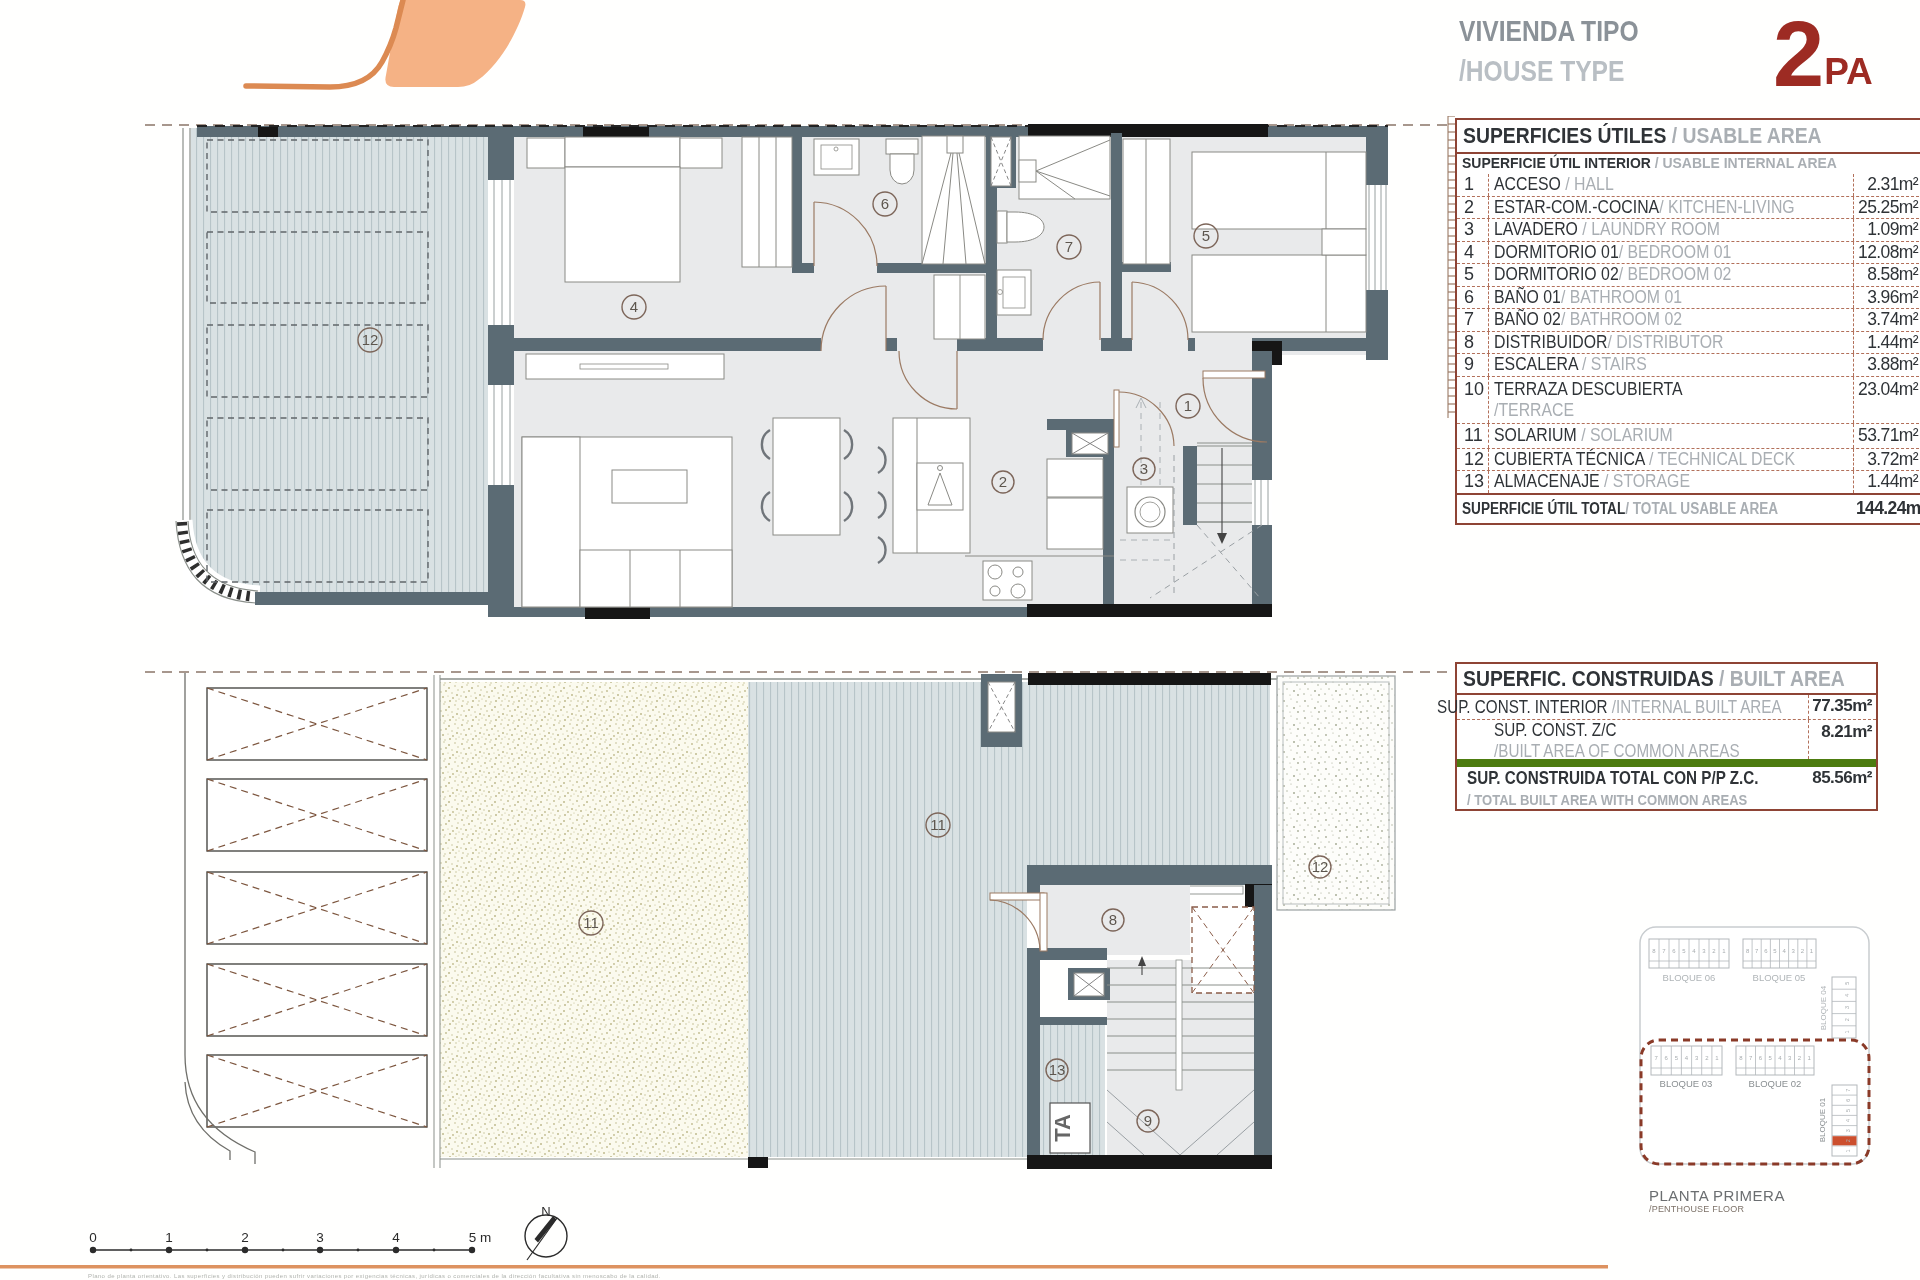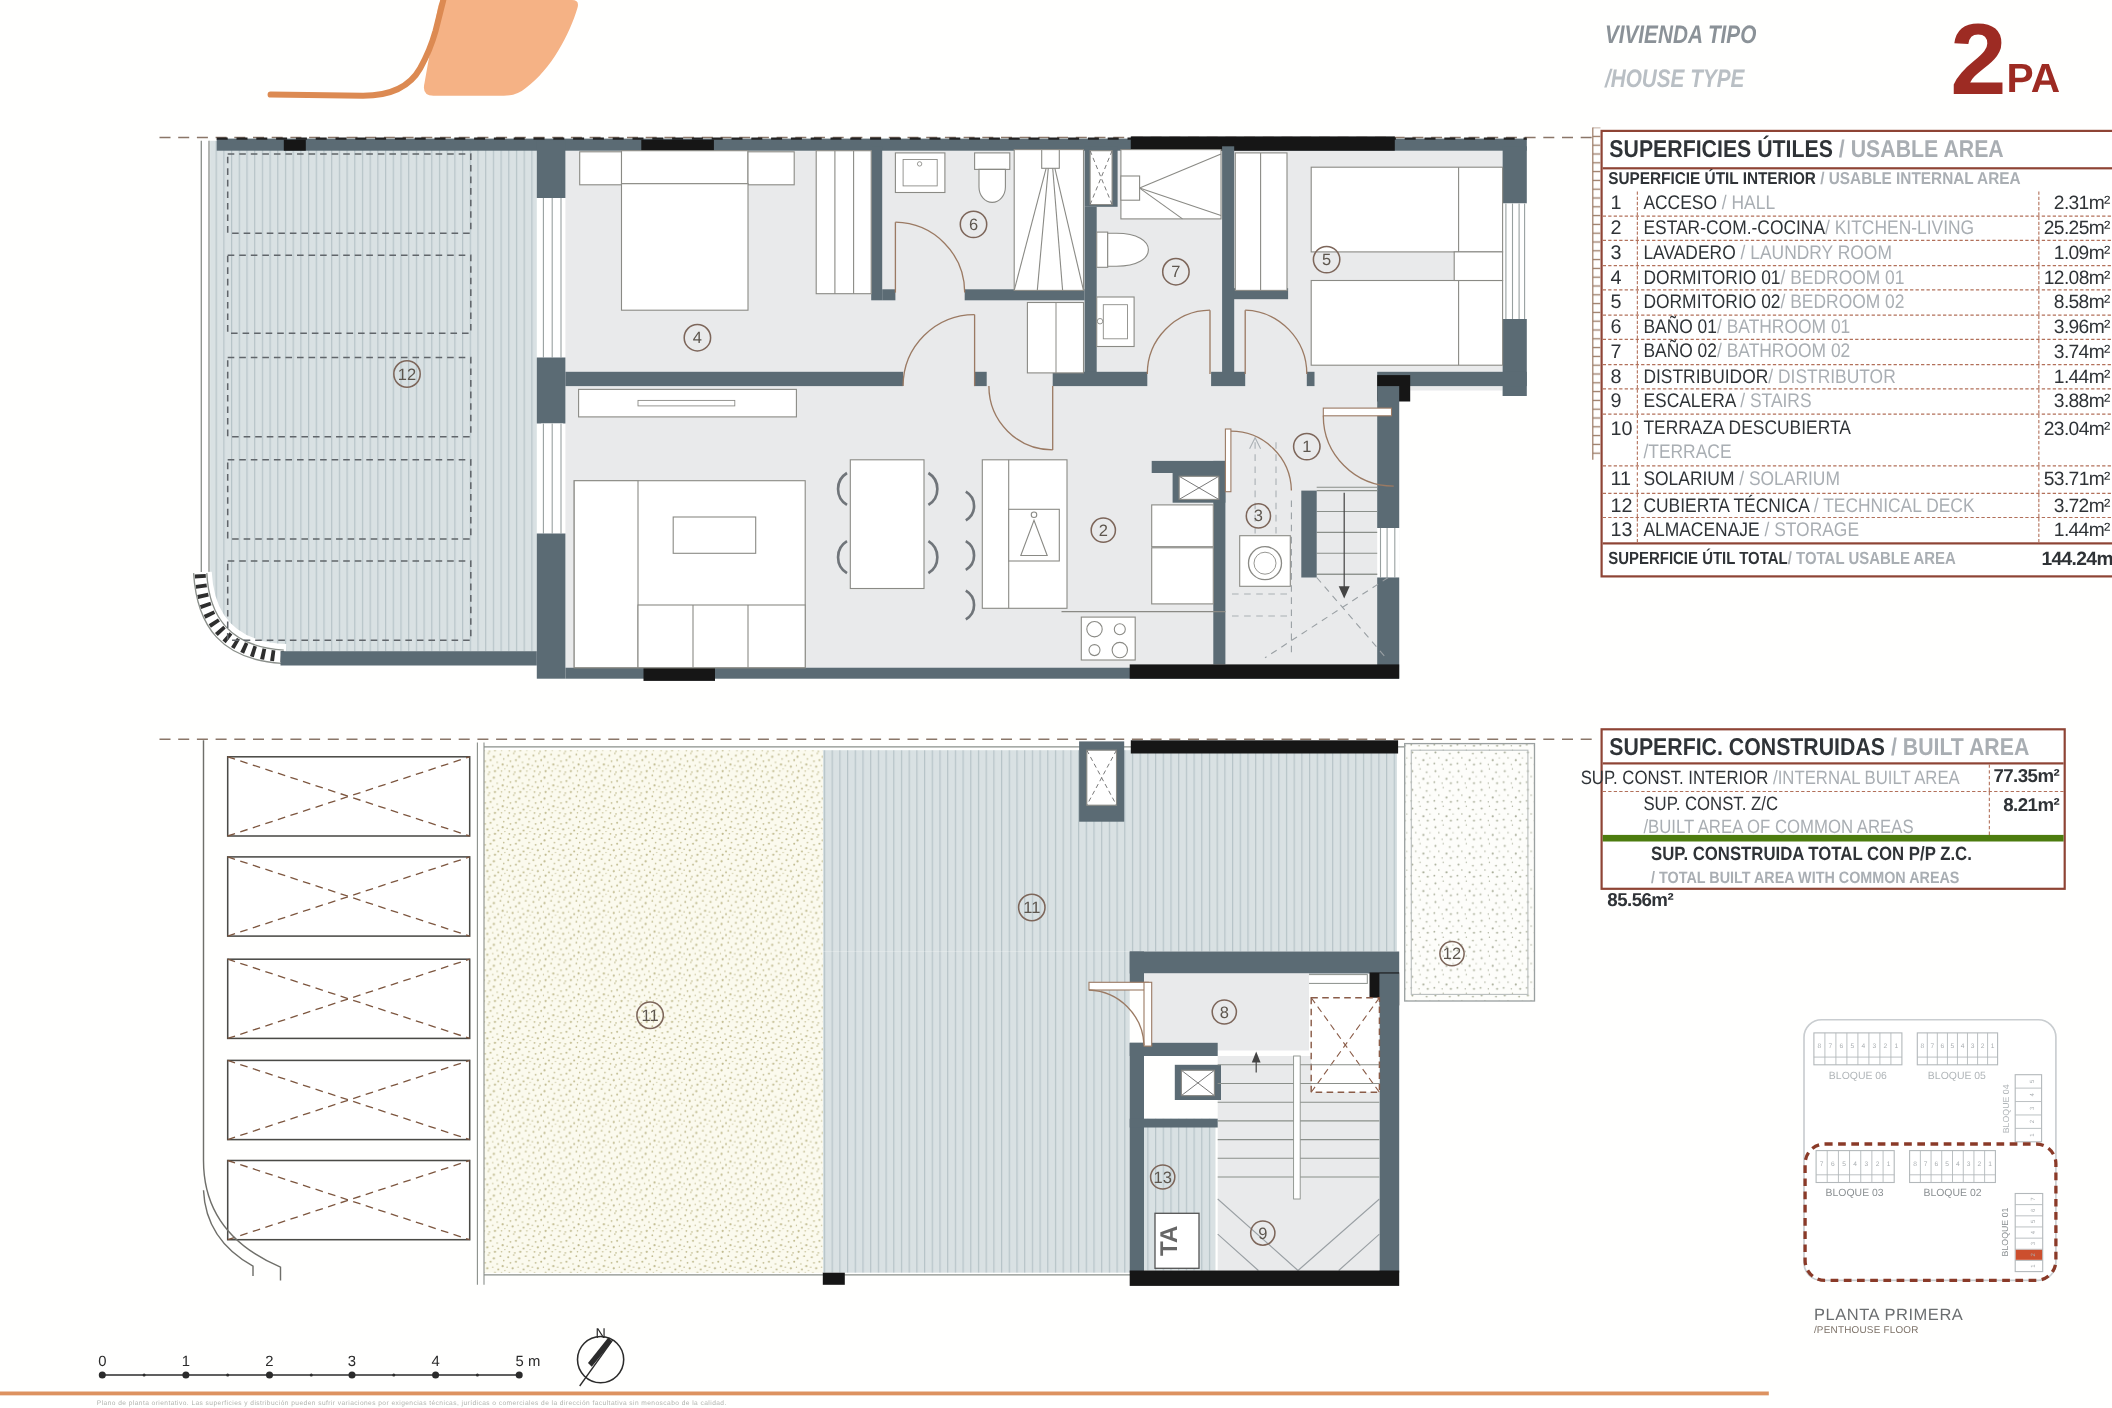--- a/index.html
+++ b/index.html
@@ -1,19 +1,19 @@
 <!DOCTYPE html>
 <html><head>
 <meta charset="utf-8">
 <style>
 html,body{margin:0;padding:0;background:#fff;}
 .page{position:relative;width:1920px;height:1280px;background:#fffffe;overflow:hidden;font-family:"Liberation Sans",sans-serif;}
 .abs{position:absolute;}
 
-.hdr{left:1459px;top:11px;font-weight:bold;line-height:40px;font-size:23px;color:#8b9298;font-style:italic;}
+.hdr{left:1459px;top:11px;font-weight:bold;line-height:40px;font-size:30px;color:#8b9298;}
 .hdr .sx{display:inline-block;transform:scaleX(.82);transform-origin:0 50%;white-space:nowrap;}
 .hdr .l2{color:#b9bfc4;}
 .code{left:1773px;top:12px;color:#9d2b23;font-weight:bold;display:flex;align-items:flex-end;}
 .code .big{font-size:92px;line-height:84px;}
 .code .sm{font-size:37px;line-height:30px;padding-bottom:9px;}
 
 .tbl{left:1455px;top:118px;width:476px;border:2px solid #8e4435;background:#fff;box-sizing:border-box;color:#2f3337;}
 .tbl .title{height:32px;border-bottom:2px solid #8e4435;display:flex;align-items:center;padding-left:6px;font-weight:bold;font-size:22px;white-space:nowrap;}
 .tbl .title .sx{display:inline-block;transform:scaleX(.88);transform-origin:0 50%;}
 .gray{color:#a9aeb3;}
@@ -616,21 +616,21 @@
           <span class="sx">SUP. CONST. INTERIOR <span class="gray">/INTERNAL BUILT AREA</span></span>
         </div>
         <div class="ba" style="padding-top:1px;">77.35m²</div>
       </div>
   <div class="b1" style="height:39px;border-top:1.5px dashed #b2705a;">
         <div class="bn" style="align-items:flex-start;">
           <span class="sx">SUP. CONST. Z/C<br><span class="gray">/BUILT AREA OF COMMON AREAS</span></span>
         </div>
         <div class="ba" style="padding-top:2px;">8.21m²</div>
       </div>
-  <div class="b1" style="height:42px;border-top:6px solid #4d7c0f;font-weight:bold;flex-direction:column;">
+  <div class="b1" style="height:42px;border-top:8px solid #4d7c0f;font-weight:bold;">
         <div class="bn" style="align-items:flex-start;padding-top:1px;">
           <span class="sx">SUP. CONSTRUIDA TOTAL CON P/P Z.C.<br><span class="gray" style="font-size:15px;">/ TOTAL BUILT AREA WITH COMMON AREAS</span></span>
         </div>
         <div class="ba" style="padding-top:1px;border-left:none;">85.56m²</div>
       </div>
 </div>
 
 <div class="abs planta">PLANTA PRIMERA<span class="s2">/PENTHOUSE FLOOR</span></div>
 <div class="abs foot">Plano de planta orientativo. Las superficies y distribución pueden sufrir variaciones por exigencias técnicas, jurídicas o comerciales de la dirección facultativa sin menoscabo de la calidad.</div>
 </div>

